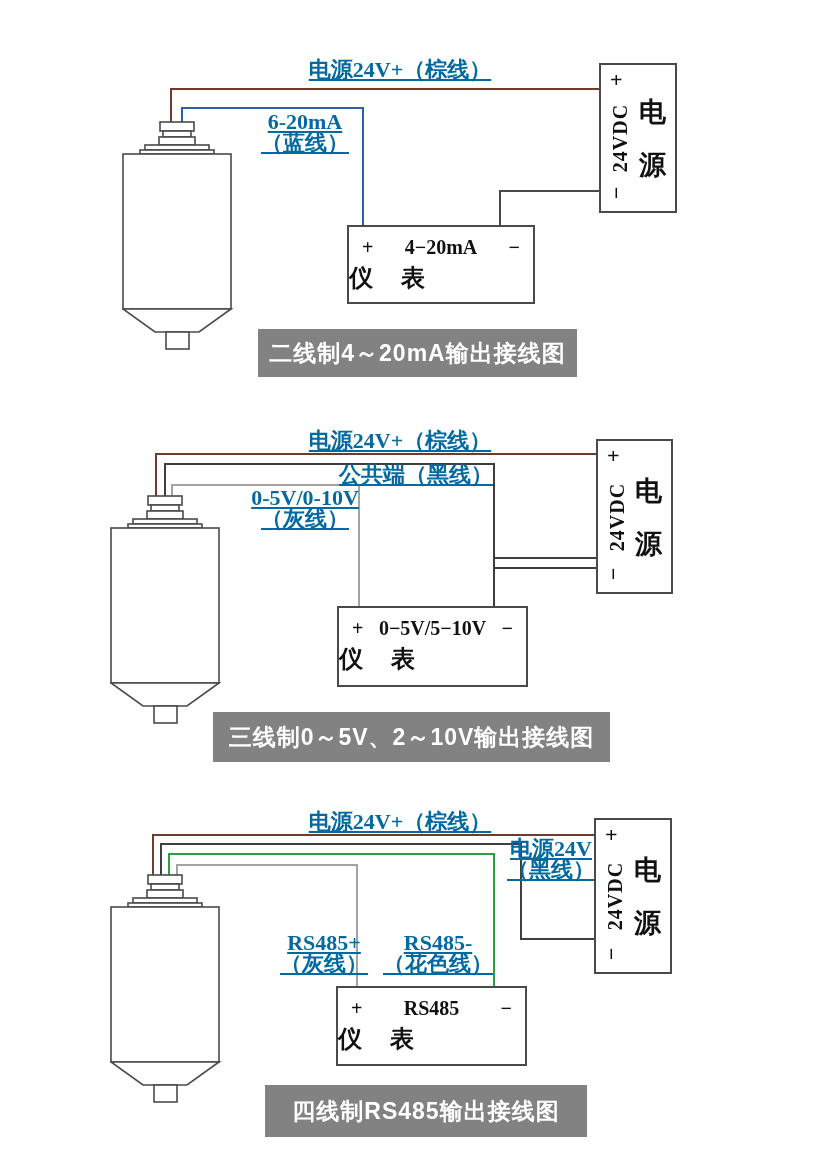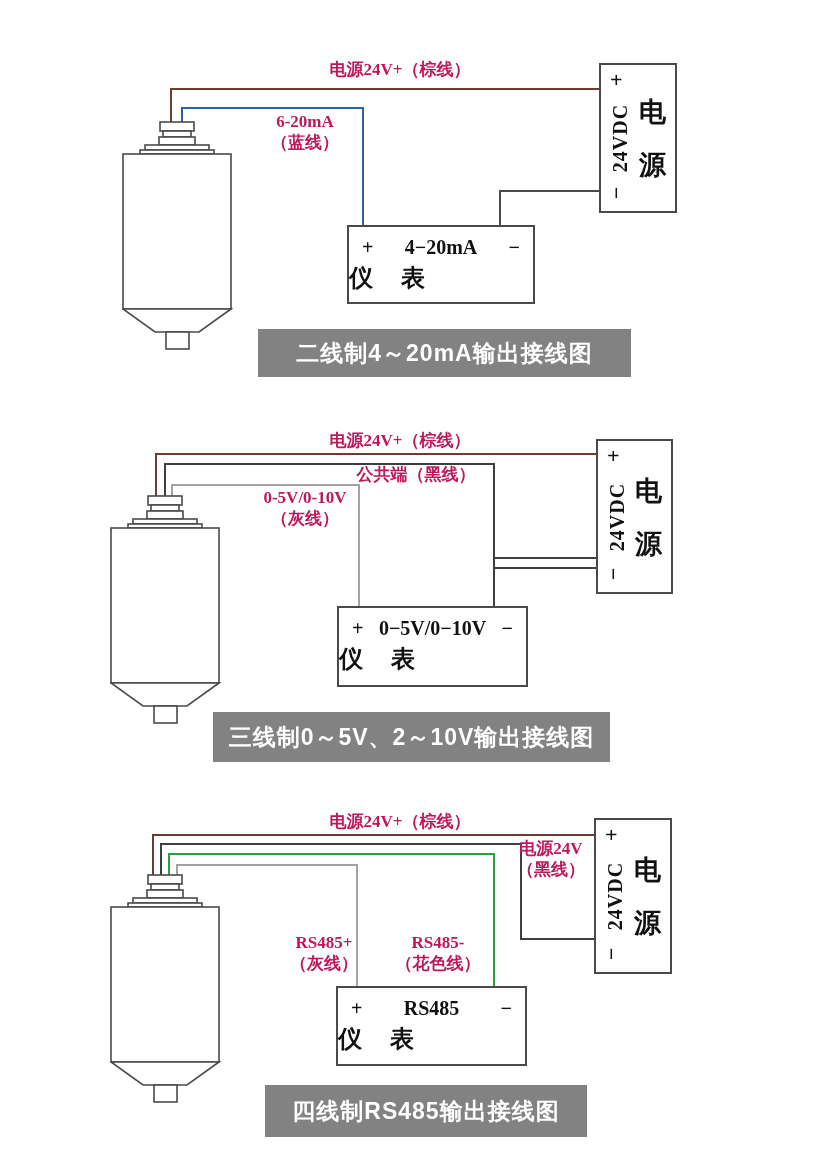--- a/index.html
+++ b/index.html
@@ -2,22 +2,22 @@
 <html><head>
 <meta charset="utf-8">
 <style>
   html,body{margin:0;padding:0;background:#fff;}
   #canvas{position:relative;width:835px;height:1171px;background:#ffffff;overflow:hidden;
           font-family:"Liberation Serif","DejaVu Serif",serif;color:#111;}
   .wire{position:absolute;}
   .wire.h{height:2px;}
   .wire.v{width:2px;}
   .box{position:absolute;background:#fff;border:2px solid #4a4a4a;box-sizing:border-box;}
-  .label{position:absolute;font-weight:bold;font-size:17px;white-space:nowrap;
-         transform:translateX(-50%);text-align:center;line-height:21px;color:#be185d;}
+  .label{position:absolute;font-weight:bold;font-size:22px;white-space:nowrap;
+         transform:translateX(-50%);text-align:center;line-height:21px;color:#0369a1;text-decoration:underline;}
   .meter-row1{display:flex;justify-content:space-between;align-items:center;
               padding:0 13px;font-size:20px;font-weight:bold;margin-top:9px;}
   .meter-name{font-size:24px;font-weight:bold;margin-top:3px;letter-spacing:2px;}
   .supply-plus{position:absolute;left:9px;top:2px;font-size:22px;font-weight:bold;}
   .supply-minus{position:absolute;left:9px;bottom:5px;font-size:22px;font-weight:bold;
                 transform:rotate(90deg);}
   .supply-vdc{position:absolute;left:19px;top:50%;transform:translate(-50%,-50%) rotate(-90deg);
               font-size:20px;font-weight:bold;white-space:nowrap;letter-spacing:1px;}
   .supply-name{position:absolute;right:9px;top:50%;transform:translateY(-50%);
                display:flex;flex-direction:column;align-items:center;gap:17px;
@@ -75,21 +75,21 @@
     <div class="box" style="left:599px;top:63px;width:78px;height:150px;">
       <span class="supply-plus">+</span>
       <span class="supply-minus">−</span>
       <span class="supply-vdc">24VDC</span>
       <span class="supply-name">
         <span>电</span>
         <span>源</span>
       </span>
     </div>
 
-    <div class="caption" style="left: 258px; top: 329px; width: 373px; height: 48px; background: rgb(130, 130, 130); color: rgb(255, 255, 255);">二线制4～20mA输出接线图</div>
+    <div class="caption" style="left: 258px; top: 329px; width: 319px; height: 48px; background: rgb(130, 130, 130); color: rgb(255, 255, 255);">二线制4～20mA输出接线图</div>
   </div>
 
   <div>
 
     <div class="wire v" style="left: 155px; top: 453px; height: 45px; background: rgb(110, 59, 44);"></div>
     <div class="wire h" style="left: 155px; top: 453px; width: 443px; background: rgb(110, 59, 44);"></div>
 
     <div class="wire v" style="left: 164px; top: 463px; height: 35px; background: rgb(63, 63, 63);"></div>
     <div class="wire h" style="left: 164px; top: 463px; width: 331px; background: rgb(63, 63, 63);"></div>
     <div class="wire v" style="left: 493px; top: 463px; height: 145px; background: rgb(63, 63, 63);"></div>
@@ -116,21 +116,21 @@
         <rect x="18" y="29" width="74" height="4"></rect>
         <rect x="1" y="33" width="108" height="155"></rect>
         <polygon points="1,188 109,188 77,211 33,211"></polygon>
         <rect x="44" y="211" width="23" height="17"></rect>
       </g>
     </svg>
 
     <div class="box" style="left:337px;top:606px;width:191px;height:81px;">
       <div class="meter-row1">
         <span>+</span>
-        <span>0−5V/0−10V</span>
+        <span>0−5V/5−10V</span>
         <span>−</span>
       </div>
       <div class="meter-name">仪　表</div>
     </div>
 
     <div class="box" style="left:596px;top:439px;width:77px;height:155px;">
       <span class="supply-plus">+</span>
       <span class="supply-minus">−</span>
       <span class="supply-vdc">24VDC</span>
       <span class="supply-name">

